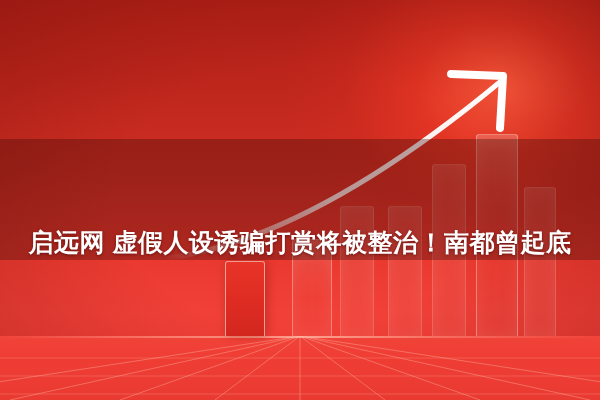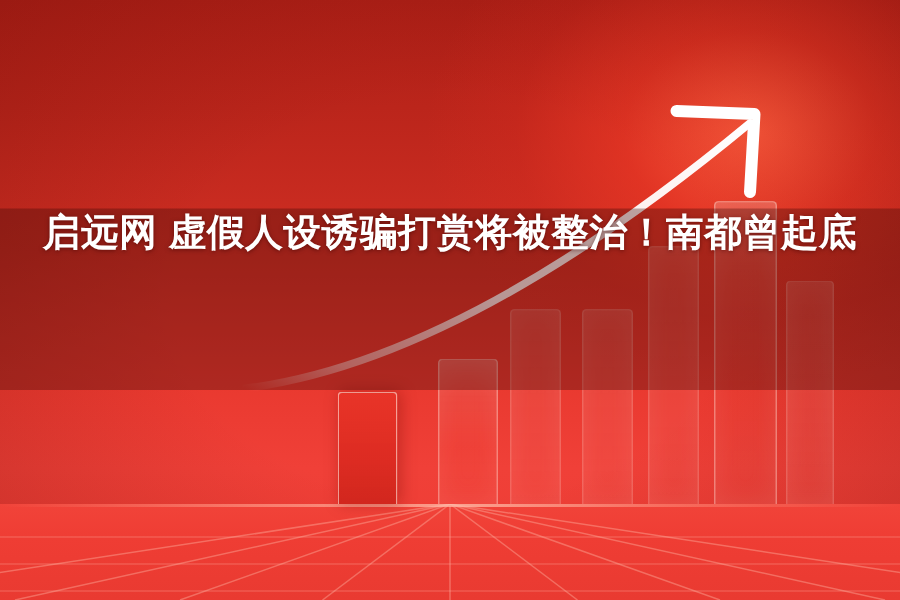--- a/index.html
+++ b/index.html
@@ -131,21 +131,21 @@
   }
   .headline {
     position: absolute;
     left: 0;
     right: 0;
     top: 139px;
     height: 121px;
     display: flex;
     flex-direction: column;
     align-items: center;
-    justify-content: space-between;
+    justify-content: flex-end;
     gap: 4px;
     padding: 0 8px;
     box-sizing: border-box;
   }
   .headline .line {
     color: #ffffff;
     font-weight: bold;
     font-size: 25px;
     line-height: 1.35;
     letter-spacing: 0.5px;

